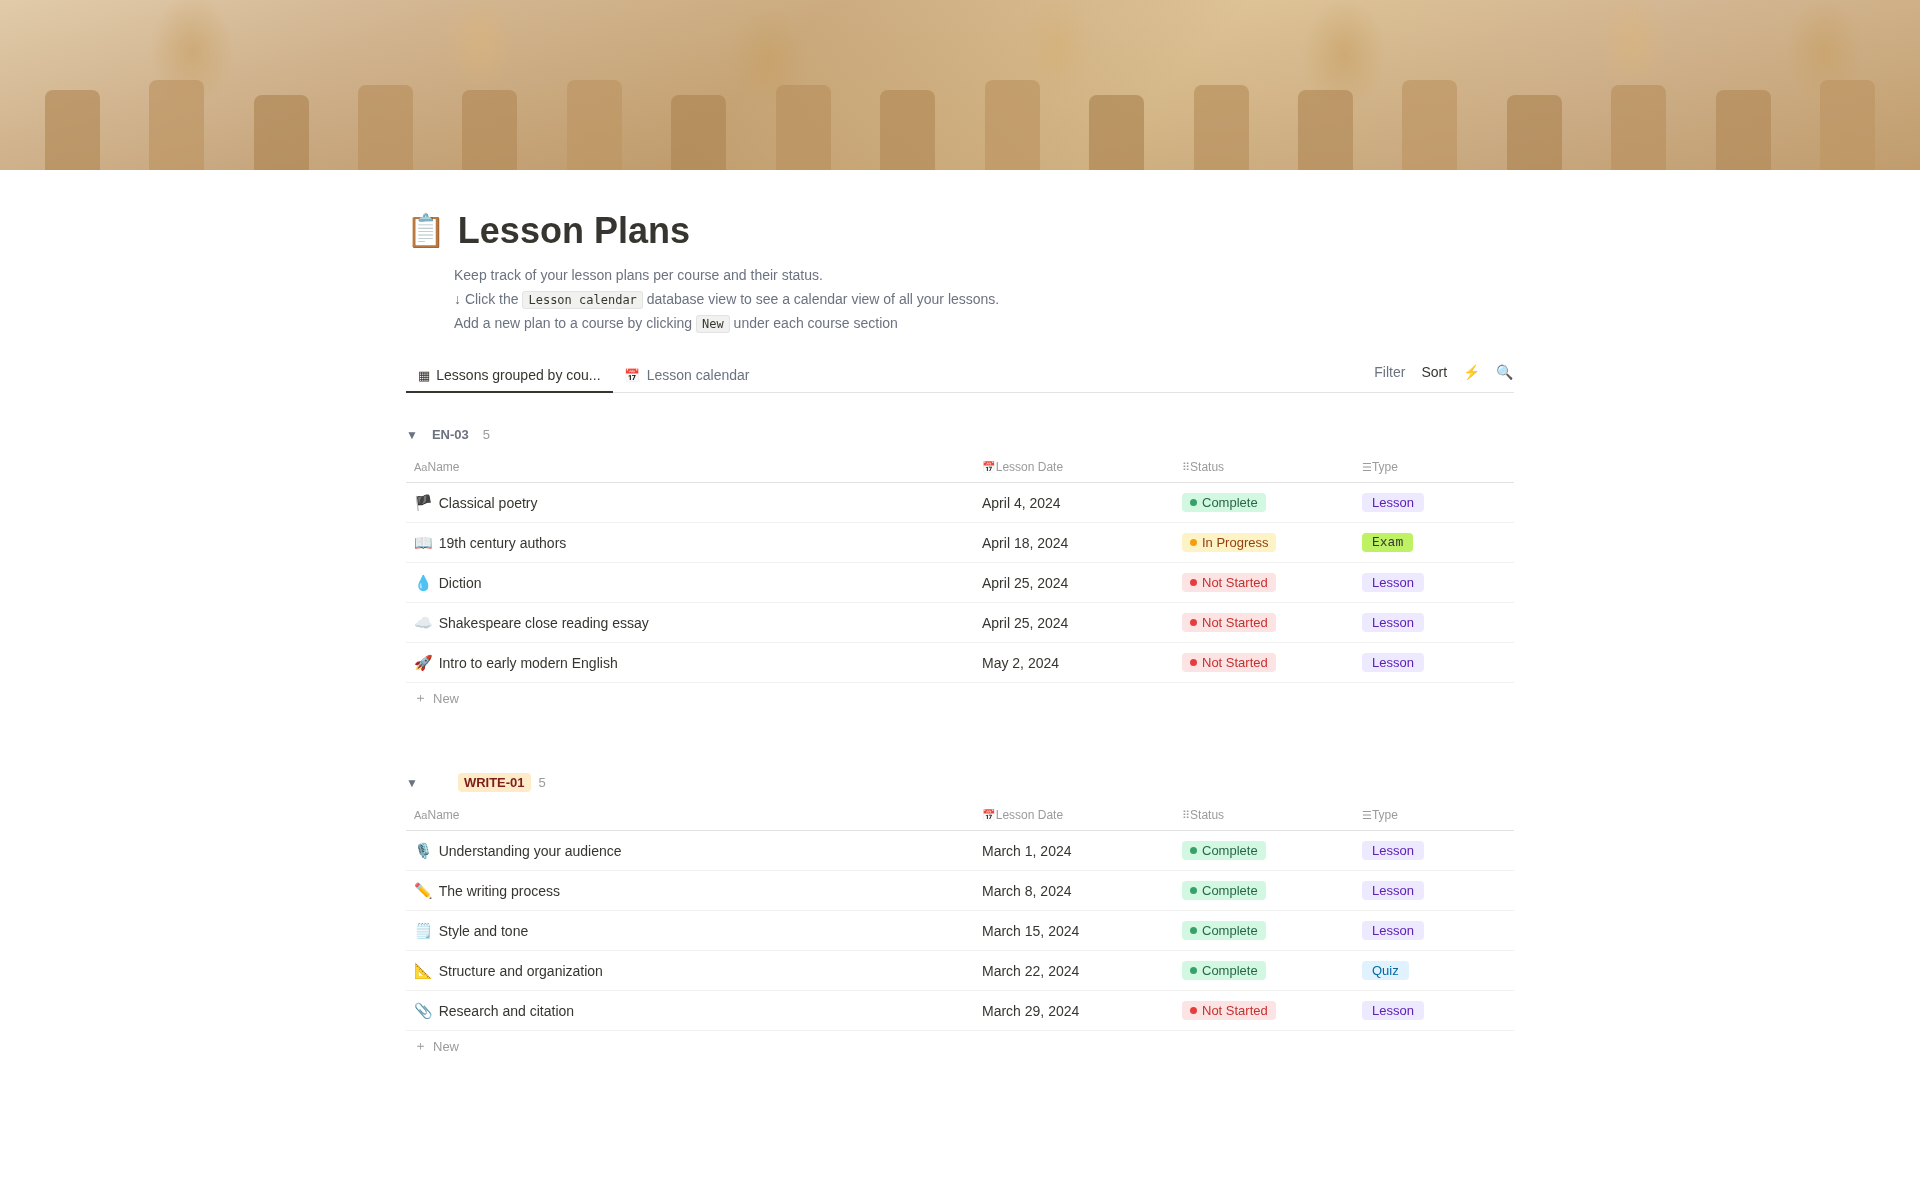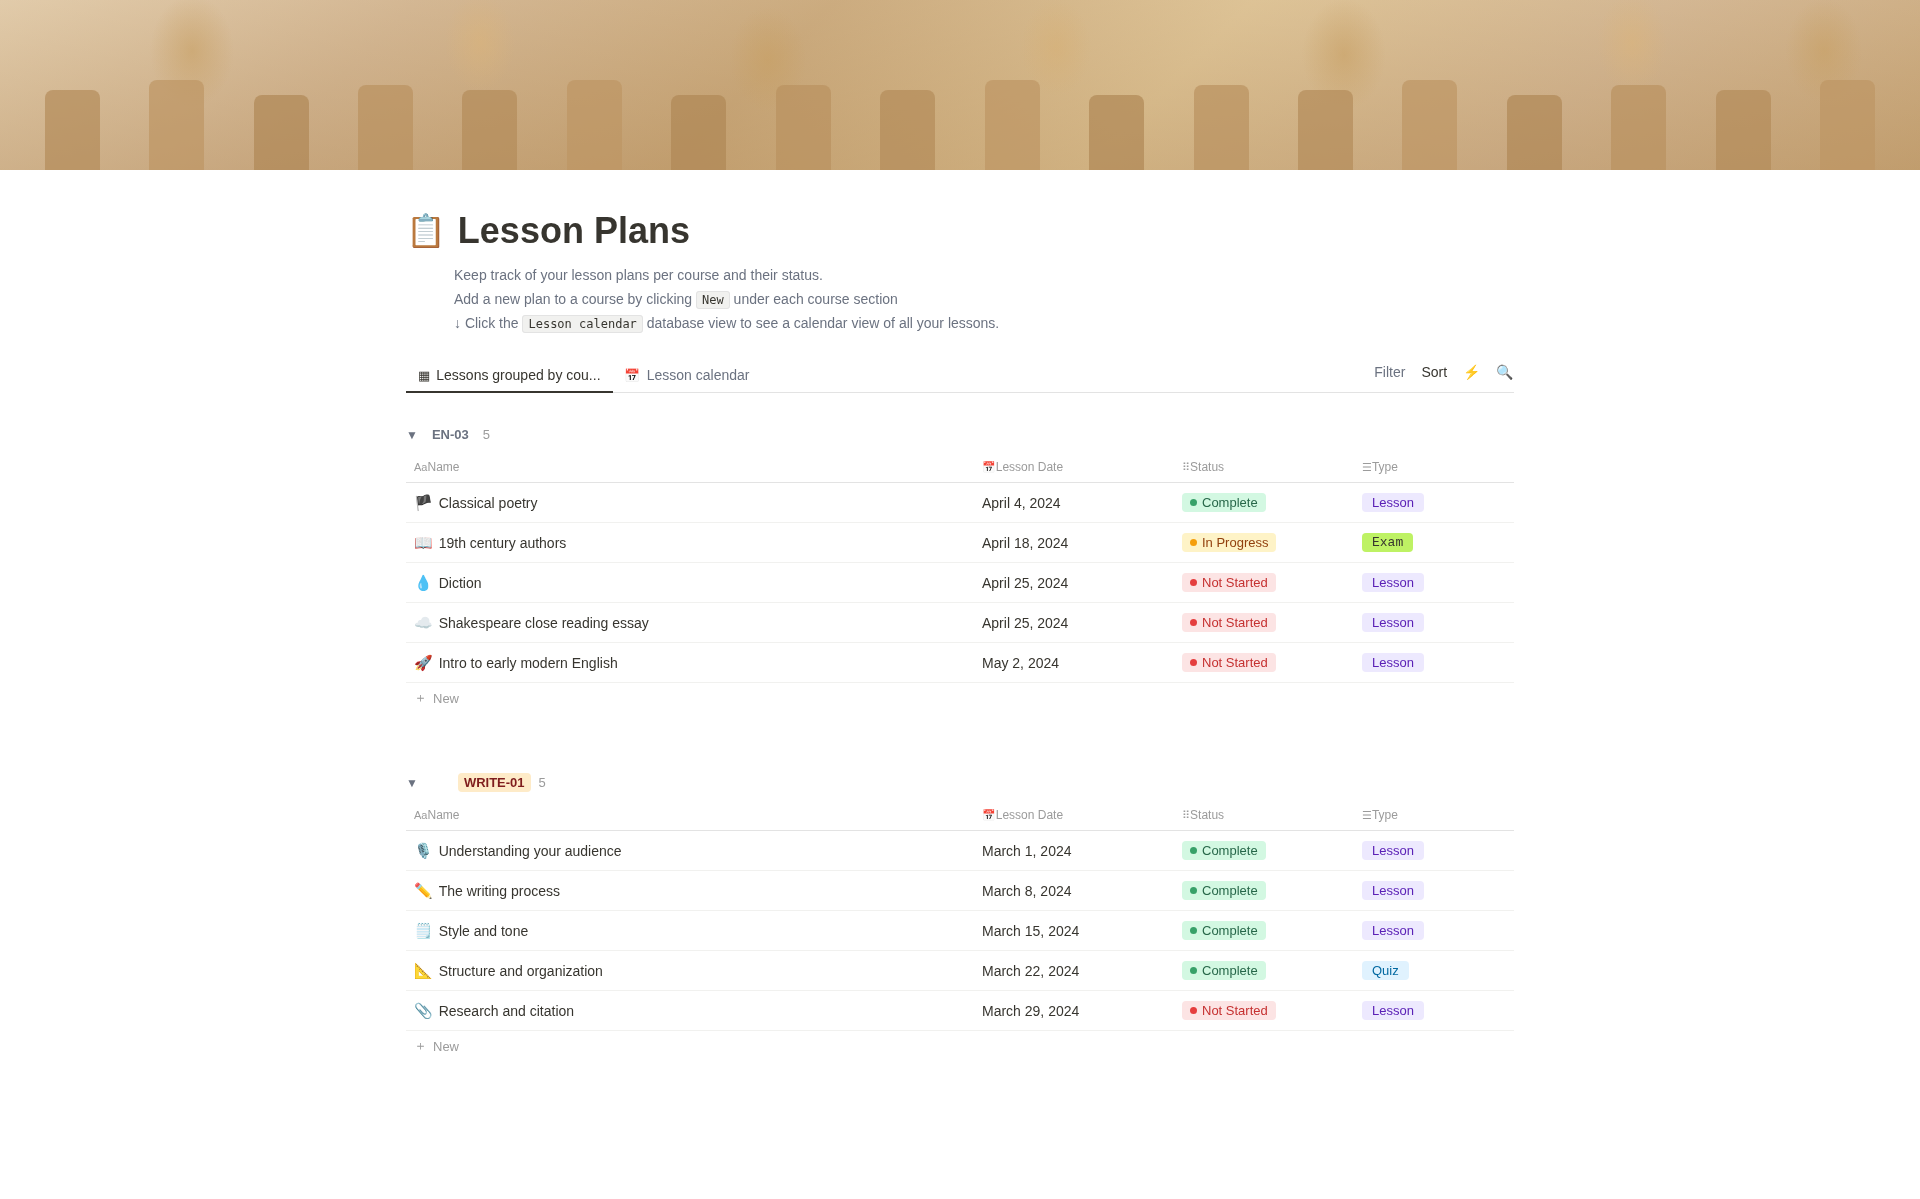--- a/index.html
+++ b/index.html
@@ -257,24 +257,24 @@
 <div class="page-content">
 
   <div class="page-title-row">
     <span class="page-icon">📋</span>
     <h1 class="page-title">Lesson Plans</h1>
   </div>
 
   <div class="page-description">
     <div>Keep track of your lesson plans per course and their status.</div>
     <div>
+      <span>↓ Click the </span><code>Lesson calendar</code><span> database view to see a calendar view of all your lessons.</span>
+    </div>
+    <div>
       <span>Add a new plan to a course by clicking </span><code>New</code><span> under each course section</span>
-    </div>
-    <div>
-      <span>↓ Click the </span><code>Lesson calendar</code><span> database view to see a calendar view of all your lessons.</span>
     </div>
   </div>
 
   <div class="tabs-row">
     <div class="tab active">
       <span class="tab-icon">▦</span>
       <span>Lessons grouped by cou...</span>
     </div>
     <div class="tab">
       <span class="tab-icon">📅</span>

